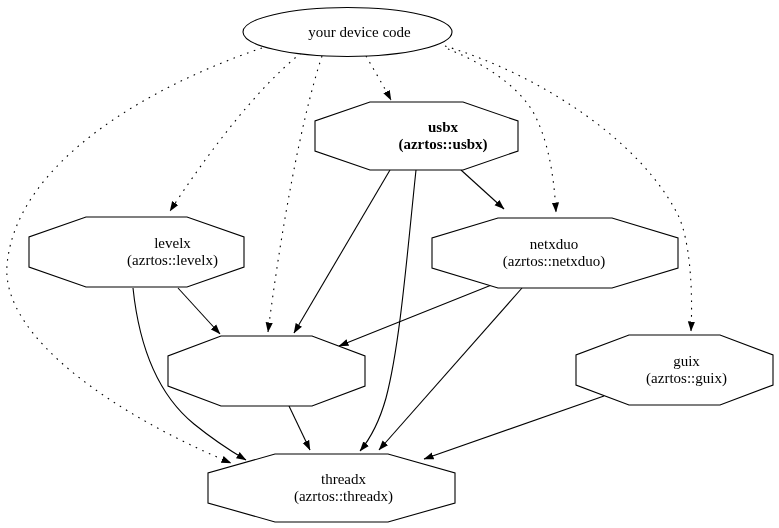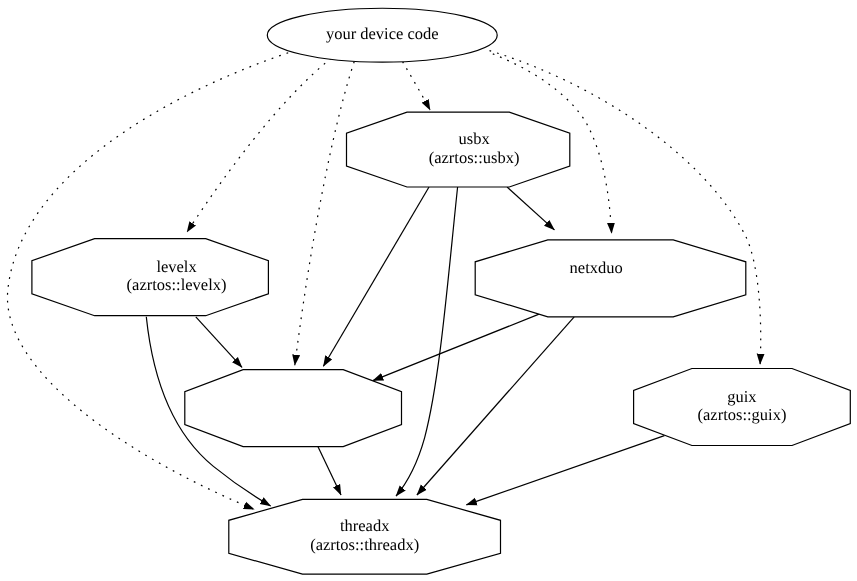--- a/index.html
+++ b/index.html
@@ -30,26 +30,28 @@
   }
   .node-shape {
     fill: #ffffff;
     stroke: #000000;
     stroke-width: 1.1;
   }
   .graph-label {
     position: absolute;
     display: flex;
     flex-direction: column;
+    justify-content: center;
     align-items: center;
     text-align: center;
     color: #000000;
     font-size: 15px;
     line-height: 17px;
     white-space: nowrap;
+    margin-left: 12px;
   }
 </style>
 </head>
 <body>
 
 <div id="canvas">
   <svg id="graph-svg" width="779" height="528" viewBox="0 0 779 528">
     <defs>
       <marker id="arrow" viewBox="0 0 10 8" refX="9.5" refY="4" markerWidth="10" markerHeight="8" markerUnits="userSpaceOnUse" orient="auto">
         <path d="M0,0.4 L10,4 L0,7.6 z" fill="#000000"></path>
@@ -82,32 +84,33 @@
       <polygon class="node-shape" points="221,336 312,336 365,356 365,386 312,406 221,406 168,386 168,356"></polygon>
       <polygon class="node-shape" points="629,335 720,335 773,355 773,385 720,405 629,405 576,385 576,355"></polygon>
       <polygon class="node-shape" points="275,454 388,454 455,473 455,503 388,522 275,522 208,503 208,473"></polygon>
     </g>
   </svg>
 
   <div class="graph-label" style="left:243px; top:23px; width:209px; height:18px;">
     <span>your device code</span>
   </div>
 
-  <div class="graph-label" style="left:315px; top:119px; width:232px; height:34px;">
+  <div class="graph-label" style="left:315px; top:119px; width:232px; height:34px;font-weight:bold;">
     <span>usbx</span>
     <span>(azrtos::usbx)</span>
   </div>
 
   <div class="graph-label" style="left:29px; top:235px; width:215px; height:34px;padding-left:24px;">
     <span>levelx</span>
     <span>(azrtos::levelx)</span>
   </div>
 
   <div class="graph-label" style="left:432px; top:236px; width:220px; height:34px;">
     <span>netxduo</span>
+    <span>(azrtos::netxduo)</span>
   </div>
 
 
   <div class="graph-label" style="left:576px; top:353px; width:197px; height:34px;">
     <span>guix</span>
     <span>(azrtos::guix)</span>
   </div>
 
   <div class="graph-label" style="left:208px; top:471px; width:247px; height:34px;">
     <span>threadx</span>

